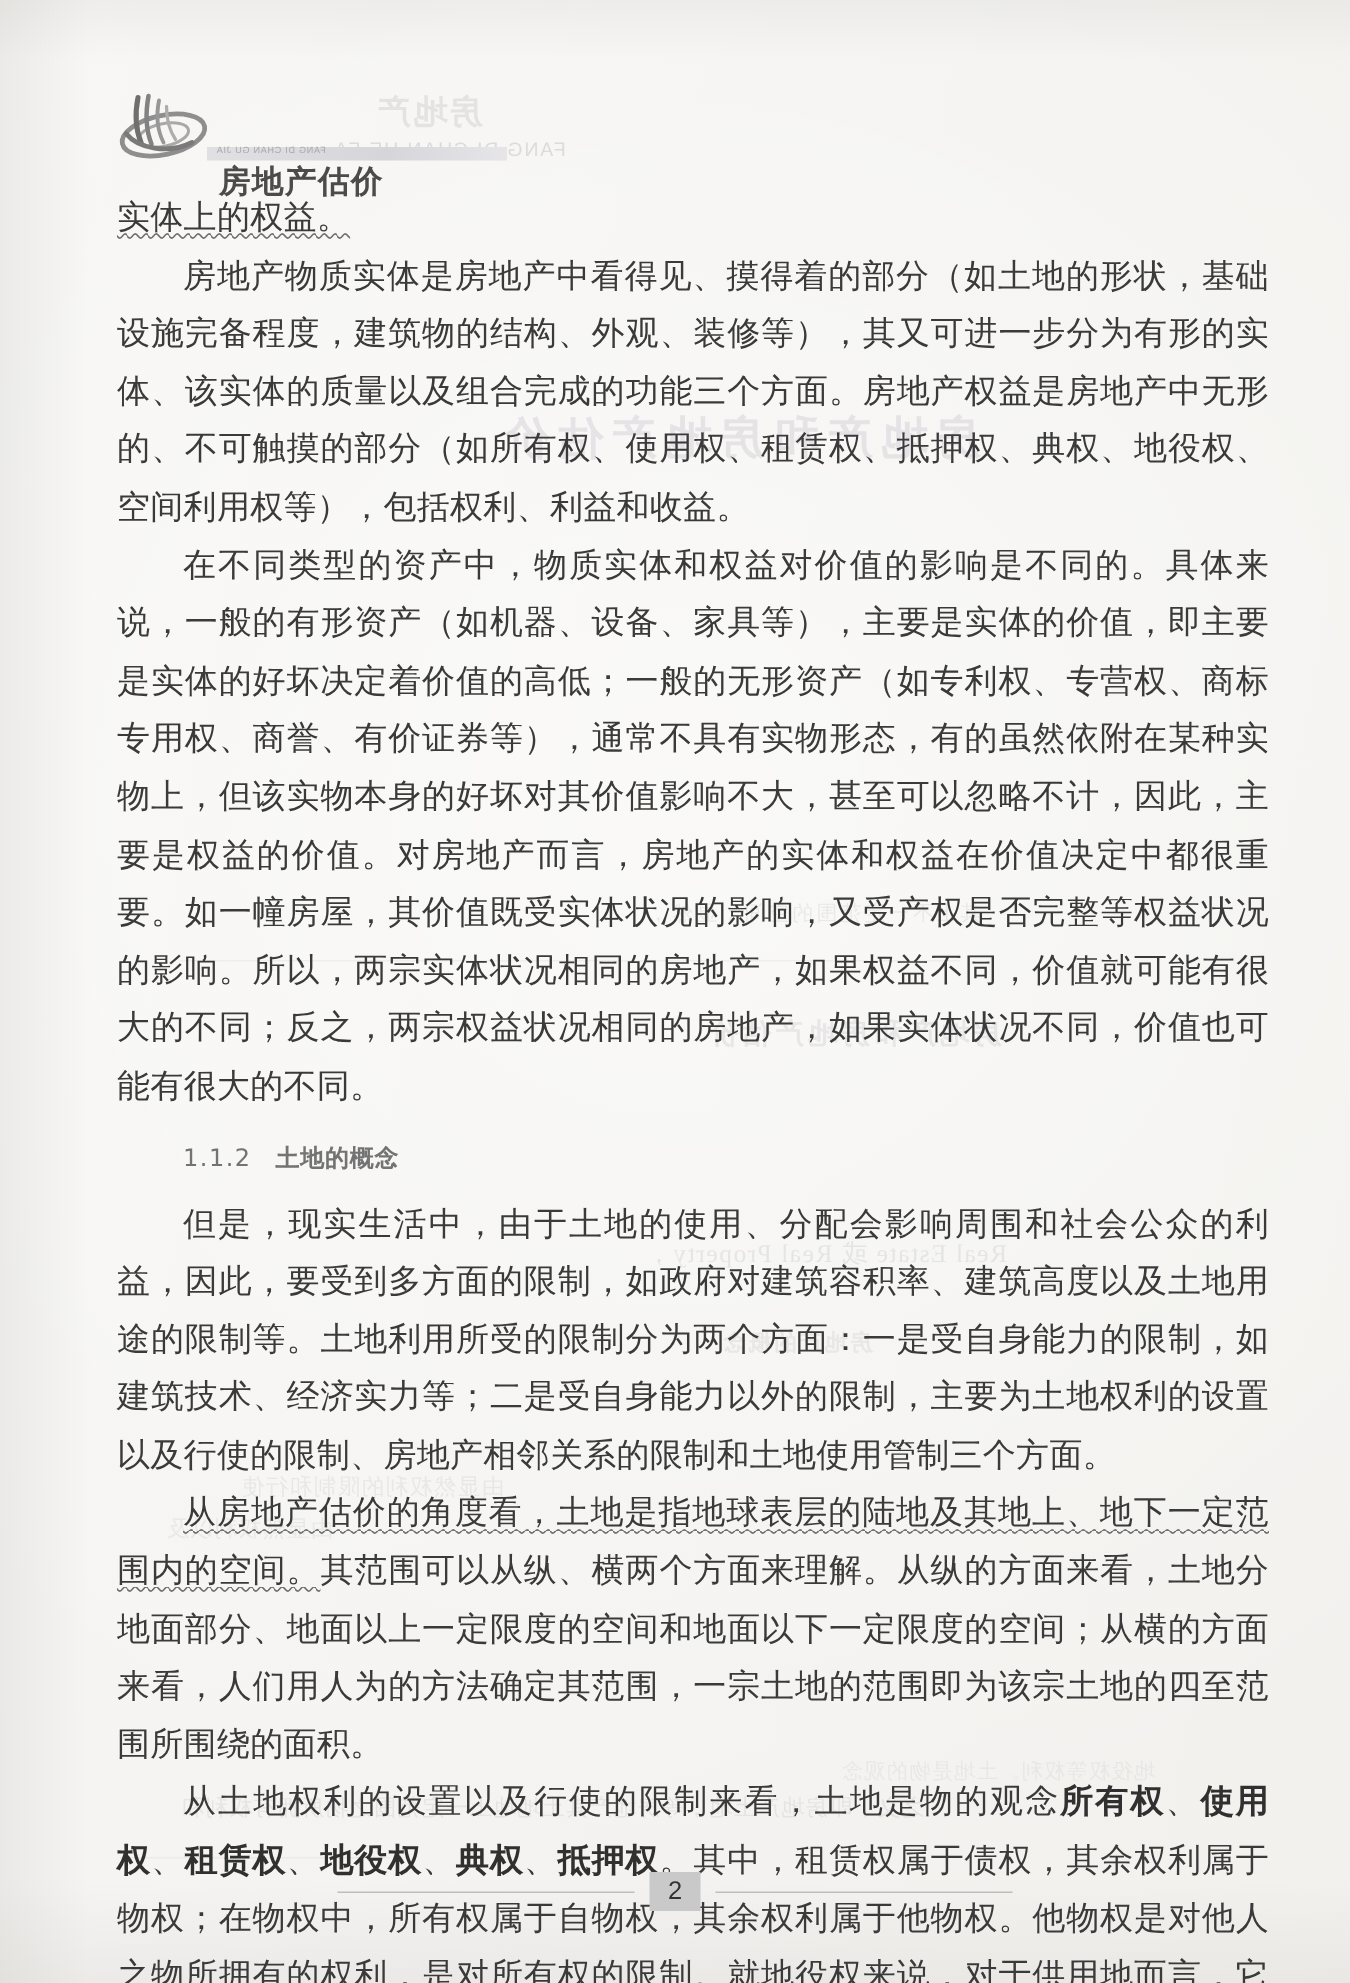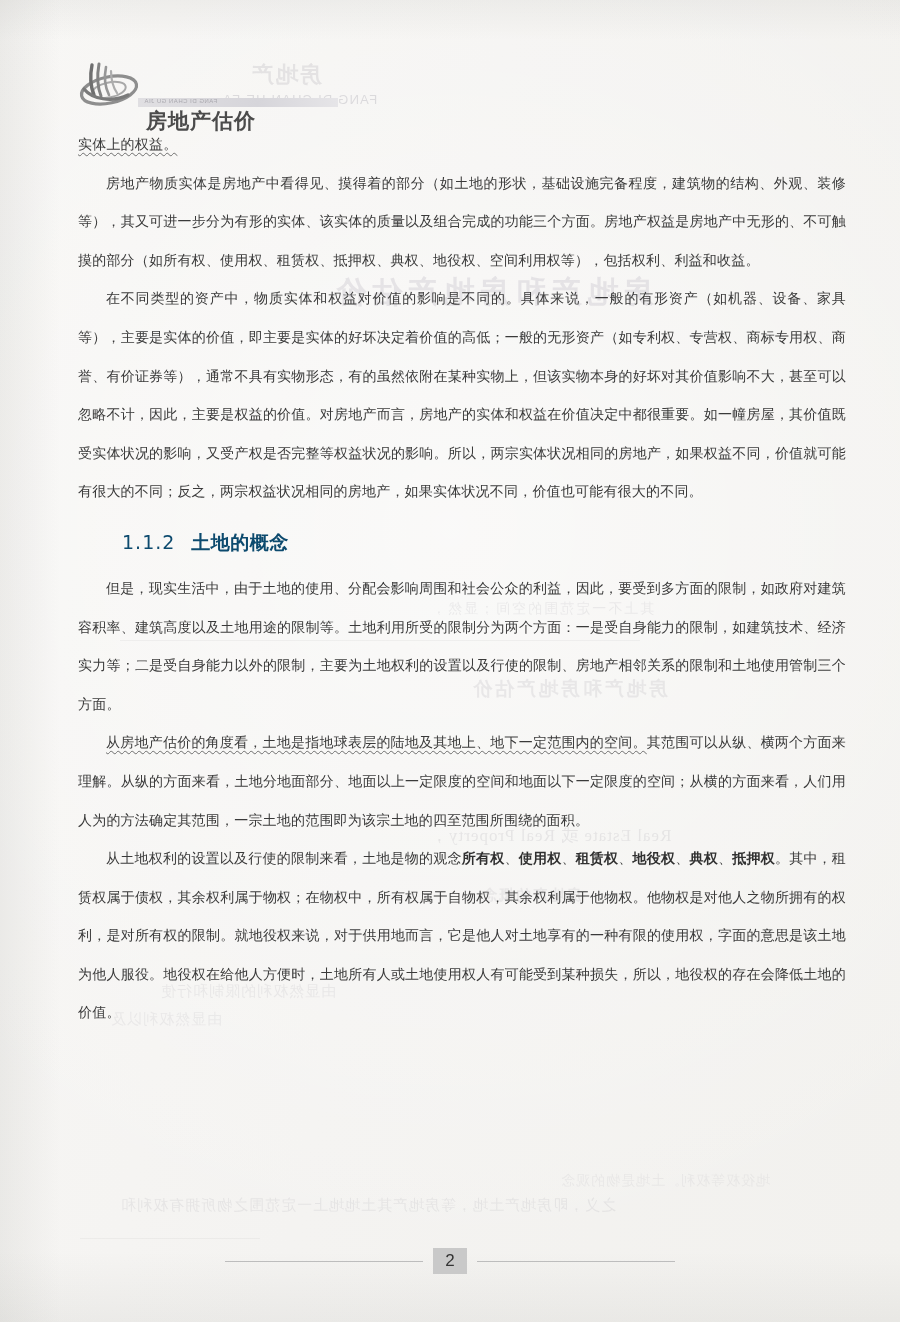--- a/index.html
+++ b/index.html
@@ -116,33 +116,33 @@
   
   .content {
     position: absolute;
     left: 78px;
     top: 126px;
     width: 768px;
     color: #3a3a3a;
   }
   p.para {
     margin: 0 0 0 0;
-    font-size: 14px;
+    font-size: 22px;
     line-height: 38.6px;
     text-align: justify;
     text-justify: inter-ideograph;
     letter-spacing: 0.2px;
   }
   p.indent { text-indent: 2em; }
 
   .sec-head {
     font-family: "DejaVu Sans", "Liberation Sans", sans-serif;
-    font-size: 19px;
+    font-size: 16px;
     font-weight: bold;
-    color: #0c4a6e;
+    color: #737373;
     margin: 18px 0 14px 44px;
     letter-spacing: 0.5px;
   }
   .sec-head .num { font-weight: normal; letter-spacing: 1px; }
   .sec-head .sp { display: inline-block; width: 16px; }
 
   b, .bd { font-weight: bold; color: #303030; }
 
   
   .wavy {

